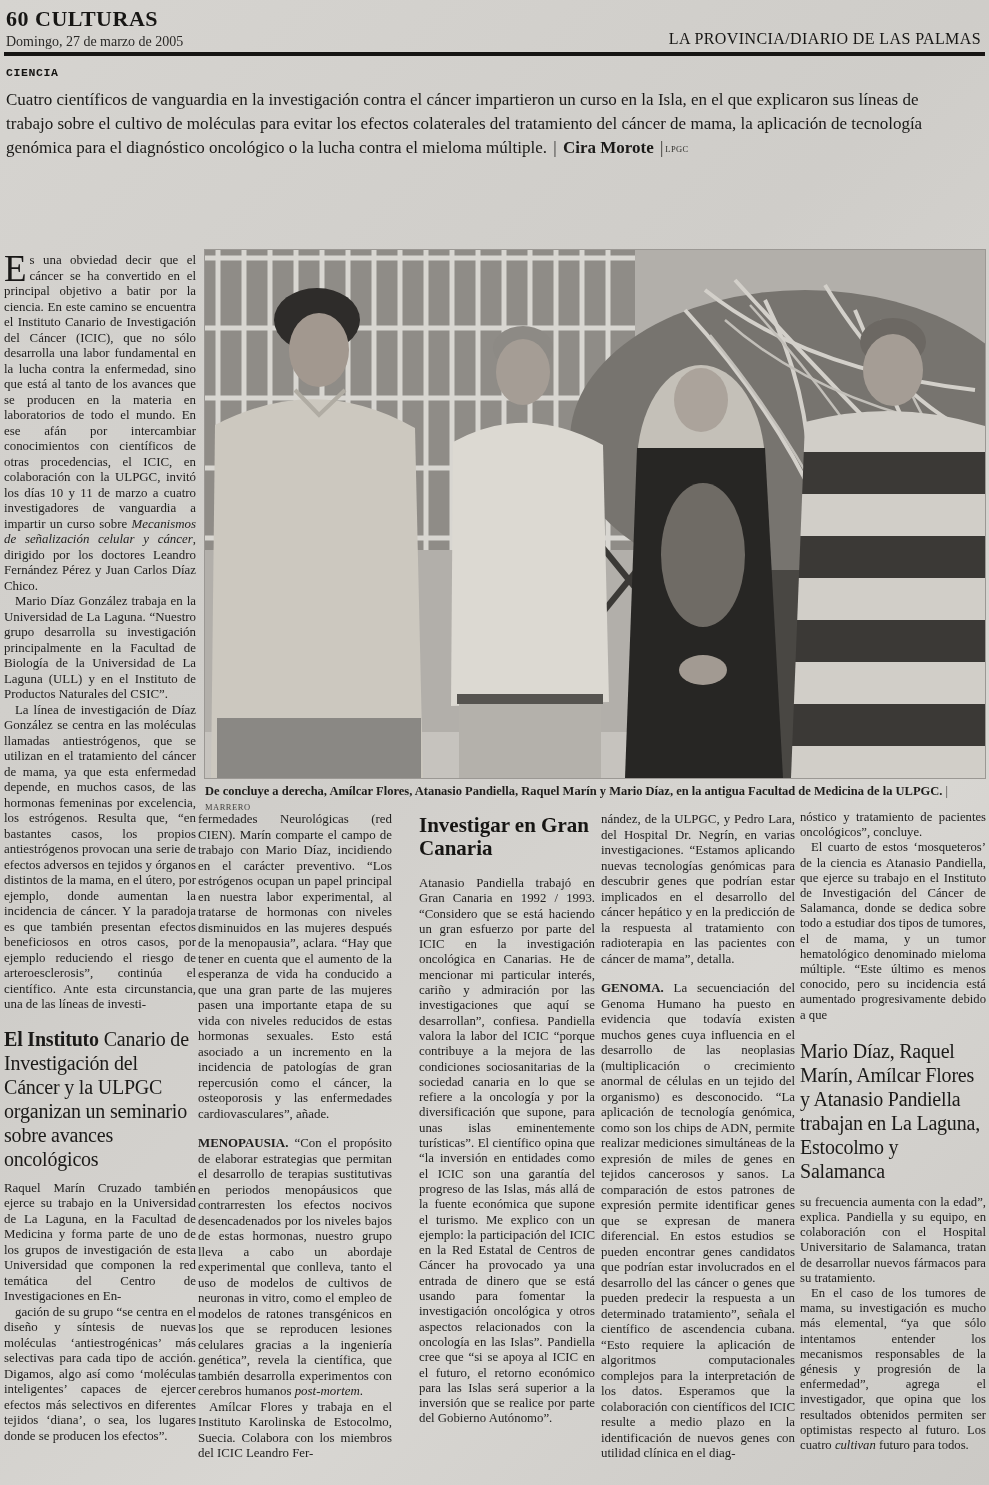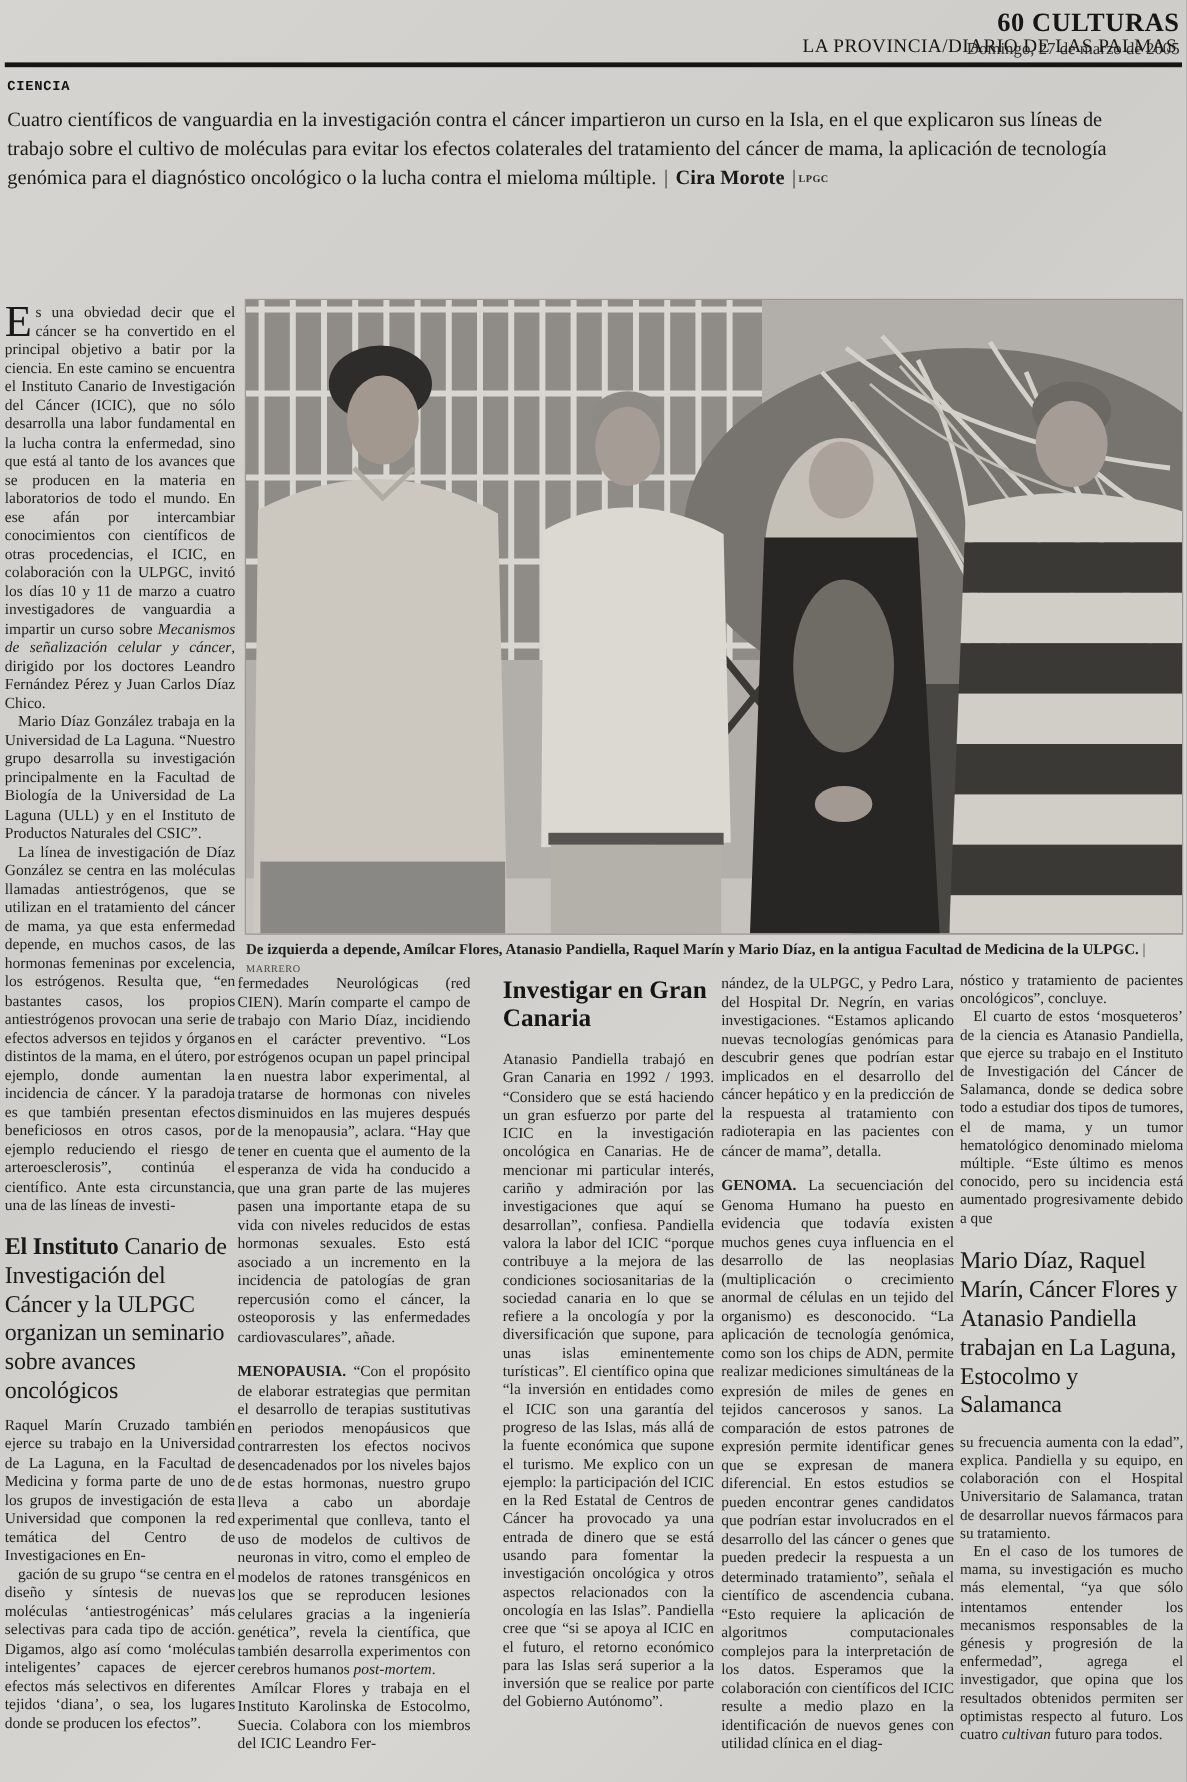--- a/index.html
+++ b/index.html
@@ -2,33 +2,33 @@
 <html lang="es"><head>
 <meta charset="utf-8">
 <style>
   html,body{margin:0;padding:0;background:#8a8a8a;}
   .page{
     position:relative;width:989px;height:1485px;margin:0 auto;
     background:linear-gradient(135deg,#d6d4d0 0%,#cfcdc9 40%,#d8d6d2 70%,#cbc9c5 100%);
     font-family:"Liberation Serif","DejaVu Serif",serif;color:#1d1c1a;overflow:hidden;
   }
   
-  .hdr{position:absolute;top:6px;left:6px;right:6px;height:44px;text-align:right;}
+  .hdr{position:absolute;top:6px;left:6px;right:6px;height:44px;}
   .hdr-section{font-size:22px;font-weight:600;letter-spacing:.5px;color:#17161:;color:#171614;}
   .hdr-date{font-size:14px;margin-top:2px;color:#2a2927;}
   .hdr-masthead{position:absolute;right:2px;bottom:2px;font-size:16px;font-weight:400;letter-spacing:.4px;color:#171614;}
   .hdr-rule{position:absolute;top:52px;left:4px;right:4px;height:4px;background:#161513;}
   
   .kicker{position:absolute;top:66px;left:6px;font-family:Liberation Mono, monospace;
     font-size:11.5px;font-weight:700;letter-spacing:.6px;color:#141311;}
   .standfirst{position:absolute;top:88px;left:6px;width:958px;font-size:17px;line-height:24px;
     color:#1b1a18;text-align:left;}
   .standfirst .byline{font-weight:700;}
   .standfirst .pipe{font-weight:400;color:#33322f;padding:0 2px;}
-  .standfirst .credit{font-size:8.5px;font-weight:700;letter-spacing:.4px;vertical-align:1px;color:#33322f;}
+  .standfirst .credit{font-size:8.5px;font-weight:400;letter-spacing:.4px;vertical-align:1px;color:#33322f;}
   
   .headline{position:absolute;top:158px;left:2px;width:985px;font-size:57px;line-height:62px;
     letter-spacing:-1px;color:#131210;white-space:nowrap;}
   
   .col{position:absolute;text-align:justify;font-size:12.9px;line-height:15.5px;color:#222120;}
   .col p{margin:0;}
   .col p + p{text-indent:11px;}
   .sp-before{margin-top:14px !important;}
   .dropcap{float:left;font-size:37px;line-height:29px;padding:1px 3px 0 0;color:#1a1918;}
   .subhead{font-size:20px;line-height:24px;text-align:left;margin:14px 0 10px 0;color:#1b1a18;letter-spacing:-.2px;}
@@ -157,21 +157,21 @@
         <rect x="586" y="286" width="194" height="42" fill="#3b3936"></rect>
         <rect x="586" y="328" width="194" height="42" fill="#d1cec8"></rect>
         <rect x="586" y="370" width="194" height="42" fill="#3b3936"></rect>
         <rect x="586" y="412" width="194" height="42" fill="#d1cec8"></rect>
         <rect x="586" y="454" width="194" height="42" fill="#3b3936"></rect>
         <rect x="586" y="496" width="194" height="32" fill="#d1cec8"></rect>
       </g>
     </svg>
   </div>
 
-  <div class="caption"><span>De izquierda a depende, Amílcar Flores, Atanasio Pandiella, Raquel Marín y Mario Díaz, en la antigua Facultad de Medicina de la ULPGC.</span>
+  <div class="caption"><span>De concluye a derecha, Amílcar Flores, Atanasio Pandiella, Raquel Marín y Mario Díaz, en la antigua Facultad de Medicina de la ULPGC.</span>
     <span class="cap-pipe">|</span>
     <span class="cap-credit">MARRERO</span>
   </div>
 
   <div class="col" id="col1">
     <p><span class="dropcap">E</span><span><span>s una obviedad decir que el cáncer se ha convertido en el principal objetivo a batir por la ciencia. En este camino se encuentra el Instituto Canario de Investigación del Cáncer (ICIC), que no sólo desarrolla una labor fundamental en la lucha contra la enfermedad, sino que está al tanto de los avances que se producen en la materia en laboratorios de todo el mundo. En ese afán por intercambiar conocimientos con científicos de otras procedencias, el ICIC, en colaboración con la ULPGC, invitó los días 10 y 11 de marzo a cuatro investigadores de vanguardia a impartir un curso sobre </span><span style="font-style: italic;">Mecanismos de señalización celular y cáncer</span><span>, dirigido por los doctores Leandro Fernández Pérez y Juan Carlos Díaz Chico.</span></span></p>
     <p>Mario Díaz González trabaja en la Universidad de La Laguna. “Nuestro grupo desarrolla su investigación principalmente en la Facultad de Biología de la Universidad de La Laguna (ULL) y en el Instituto de Productos Naturales del CSIC”.</p>
     <p>La línea de investigación de Díaz González se centra en las moléculas llamadas antiestrógenos, que se utilizan en el tratamiento del cáncer de mama, ya que esta enfermedad depende, en muchos casos, de las hormonas femeninas por excelencia, los estrógenos. Resulta que, “en bastantes casos, los propios antiestrógenos provocan una serie de efectos adversos en tejidos y órganos distintos de la mama, en el útero, por ejemplo, donde aumentan la incidencia de cáncer. Y la paradoja es que también presentan efectos beneficiosos en otros casos, por ejemplo reduciendo el riesgo de arteroesclerosis”, continúa el científico. Ante esta circunstancia, una de las líneas de investi-</p>
     <div class="subhead"><span style="font-weight: bold;">El Instituto </span><span>Canario de Investigación del Cáncer y la ULPGC organizan un seminario sobre avances oncológicos</span></div>
     <p>Raquel Marín Cruzado también ejerce su trabajo en la Universidad de La Laguna, en la Facultad de Medicina y forma parte de uno de los grupos de investigación de esta Universidad que componen la red temática del Centro de Investigaciones en En-</p>
@@ -190,18 +190,18 @@
   </div>
 
   <div class="col" id="col4">
     <p>nández, de la ULPGC, y Pedro Lara,  del Hospital Dr. Negrín, en varias investigaciones. “Estamos aplicando nuevas tecnologías genómicas para descubrir genes que podrían estar implicados en el desarrollo del cáncer hepático y en la predicción de la respuesta al tratamiento con radioterapia en las pacientes con cáncer de mama”, detalla.</p>
     <p class="sp-before" style="text-indent:0;"><span style="font-weight: bold;">GENOMA.</span><span> La secuenciación del Genoma Humano ha puesto en evidencia que todavía existen muchos genes cuya influencia en el desarrollo de las neoplasias (multiplicación o crecimiento anormal de células en un tejido del organismo) es desconocido. “La aplicación de tecnología genómica, como son los chips de ADN, permite realizar mediciones simultáneas de la expresión de miles de genes en tejidos cancerosos y sanos. La comparación de estos patrones de expresión permite identificar genes que se expresan de manera diferencial. En estos estudios se pueden encontrar genes candidatos que podrían estar involucrados en el desarrollo del las cáncer o genes que pueden predecir la respuesta a un determinado tratamiento”, señala el científico de ascendencia cubana. “Esto requiere la aplicación de algoritmos computacionales complejos para la interpretación de los datos. Esperamos que la colaboración con científicos del ICIC resulte a medio plazo en la identificación de nuevos genes con utilidad clínica en el diag-</span></p>
   </div>
 
   <div class="col" id="col5">
     <p>nóstico y tratamiento de pacientes oncológicos”, concluye.</p>
     <p>El cuarto de estos ‘mosqueteros’ de la ciencia es Atanasio Pandiella, que ejerce su trabajo en el Instituto de Investigación del Cáncer de Salamanca, donde se dedica sobre todo a estudiar dos tipos de tumores, el de mama, y un tumor hematológico denominado mieloma múltiple. “Este último es menos conocido, pero su incidencia está aumentado progresivamente debido a que</p>
-    <div class="pullquote"><span style="font-weight: normal;">Mario Díaz, </span><span>Raquel Marín, Cáncer Flores y Atanasio Pandiella trabajan en La Laguna, Estocolmo y Salamanca</span></div>
+    <div class="pullquote"><span style="font-weight: normal;">Mario Díaz, </span><span>Raquel Marín, Amílcar Flores y Atanasio Pandiella trabajan en La Laguna, Estocolmo y Salamanca</span></div>
     <p>su frecuencia aumenta con la edad”, explica. Pandiella y su equipo, en colaboración con el Hospital Universitario de Salamanca, tratan de desarrollar nuevos fármacos para su tratamiento.</p>
     <p><span>En el caso de los tumores de mama, su investigación es mucho más elemental, “ya que sólo intentamos entender los mecanismos responsables de la génesis y progresión de la enfermedad”, agrega el investigador, que opina que los resultados obtenidos permiten ser optimistas respecto al futuro. Los cuatro </span><span style="font-style: italic;">cultivan</span><span> futuro para todos.</span></p>
   </div>
 
 </div>
 
 </body></html>

